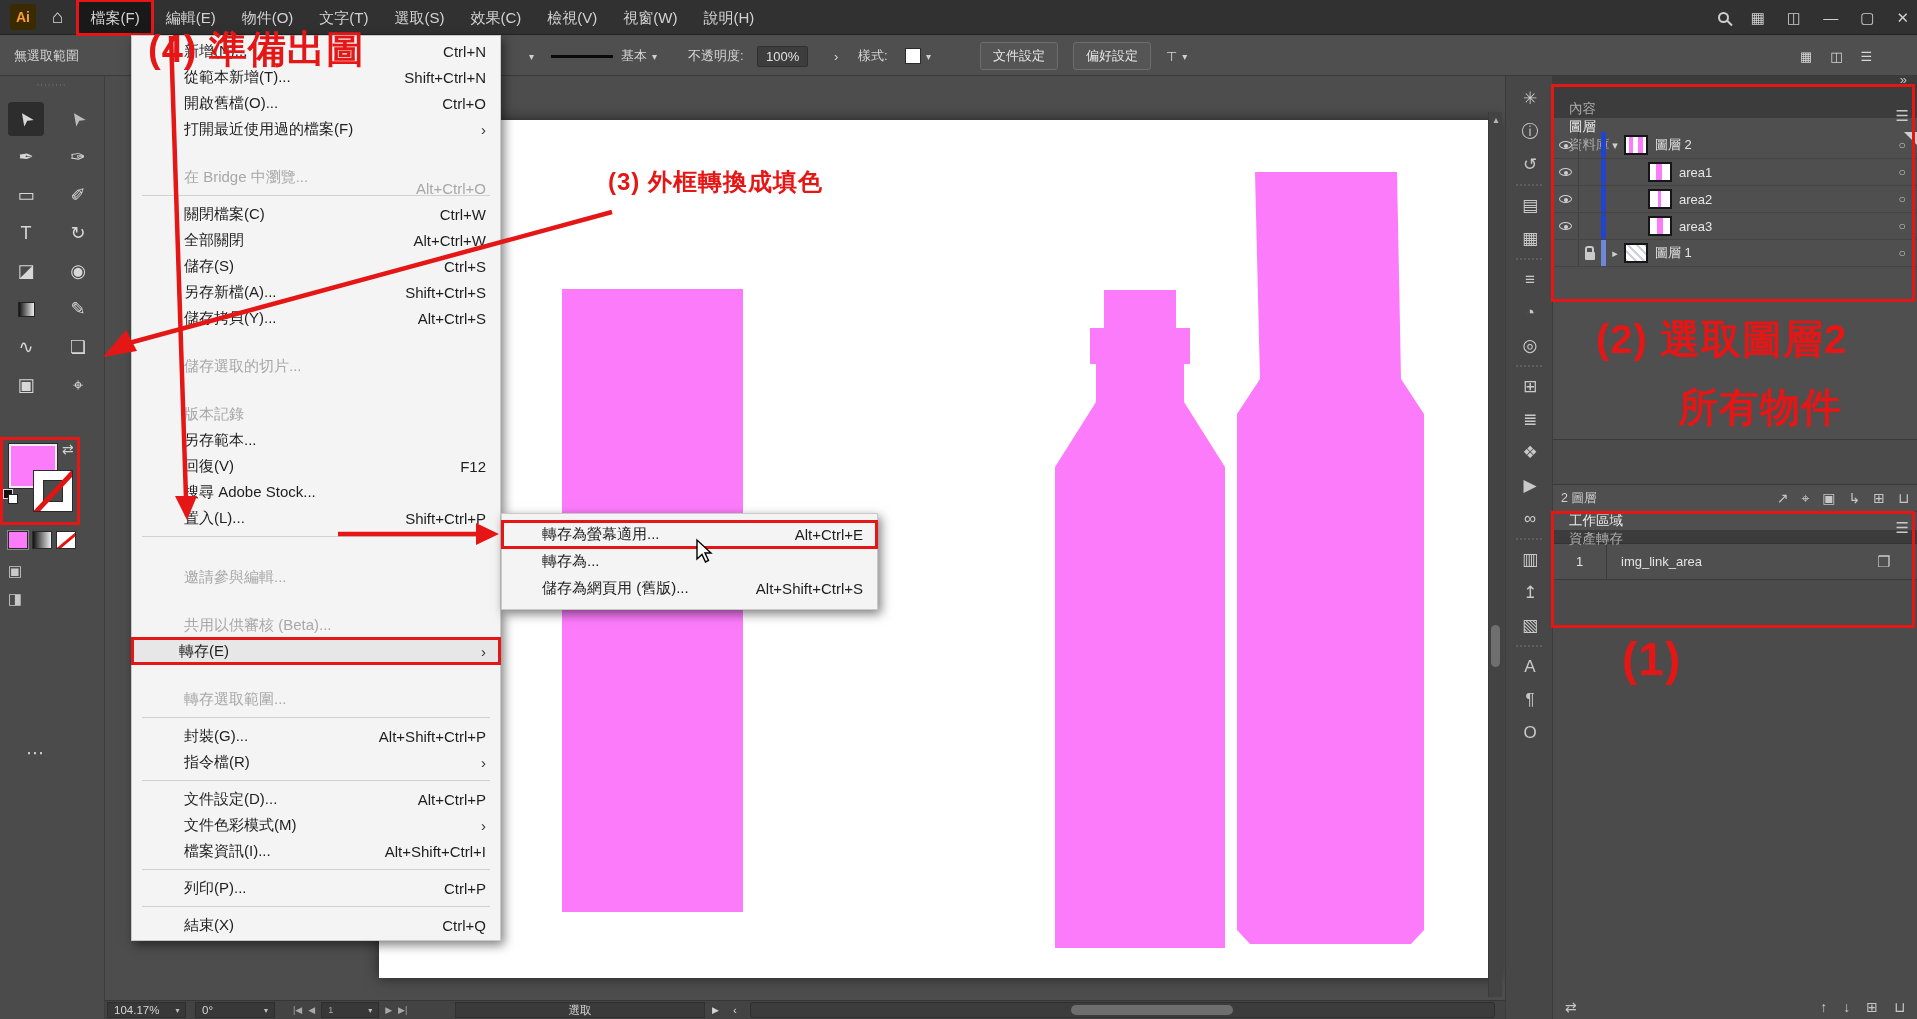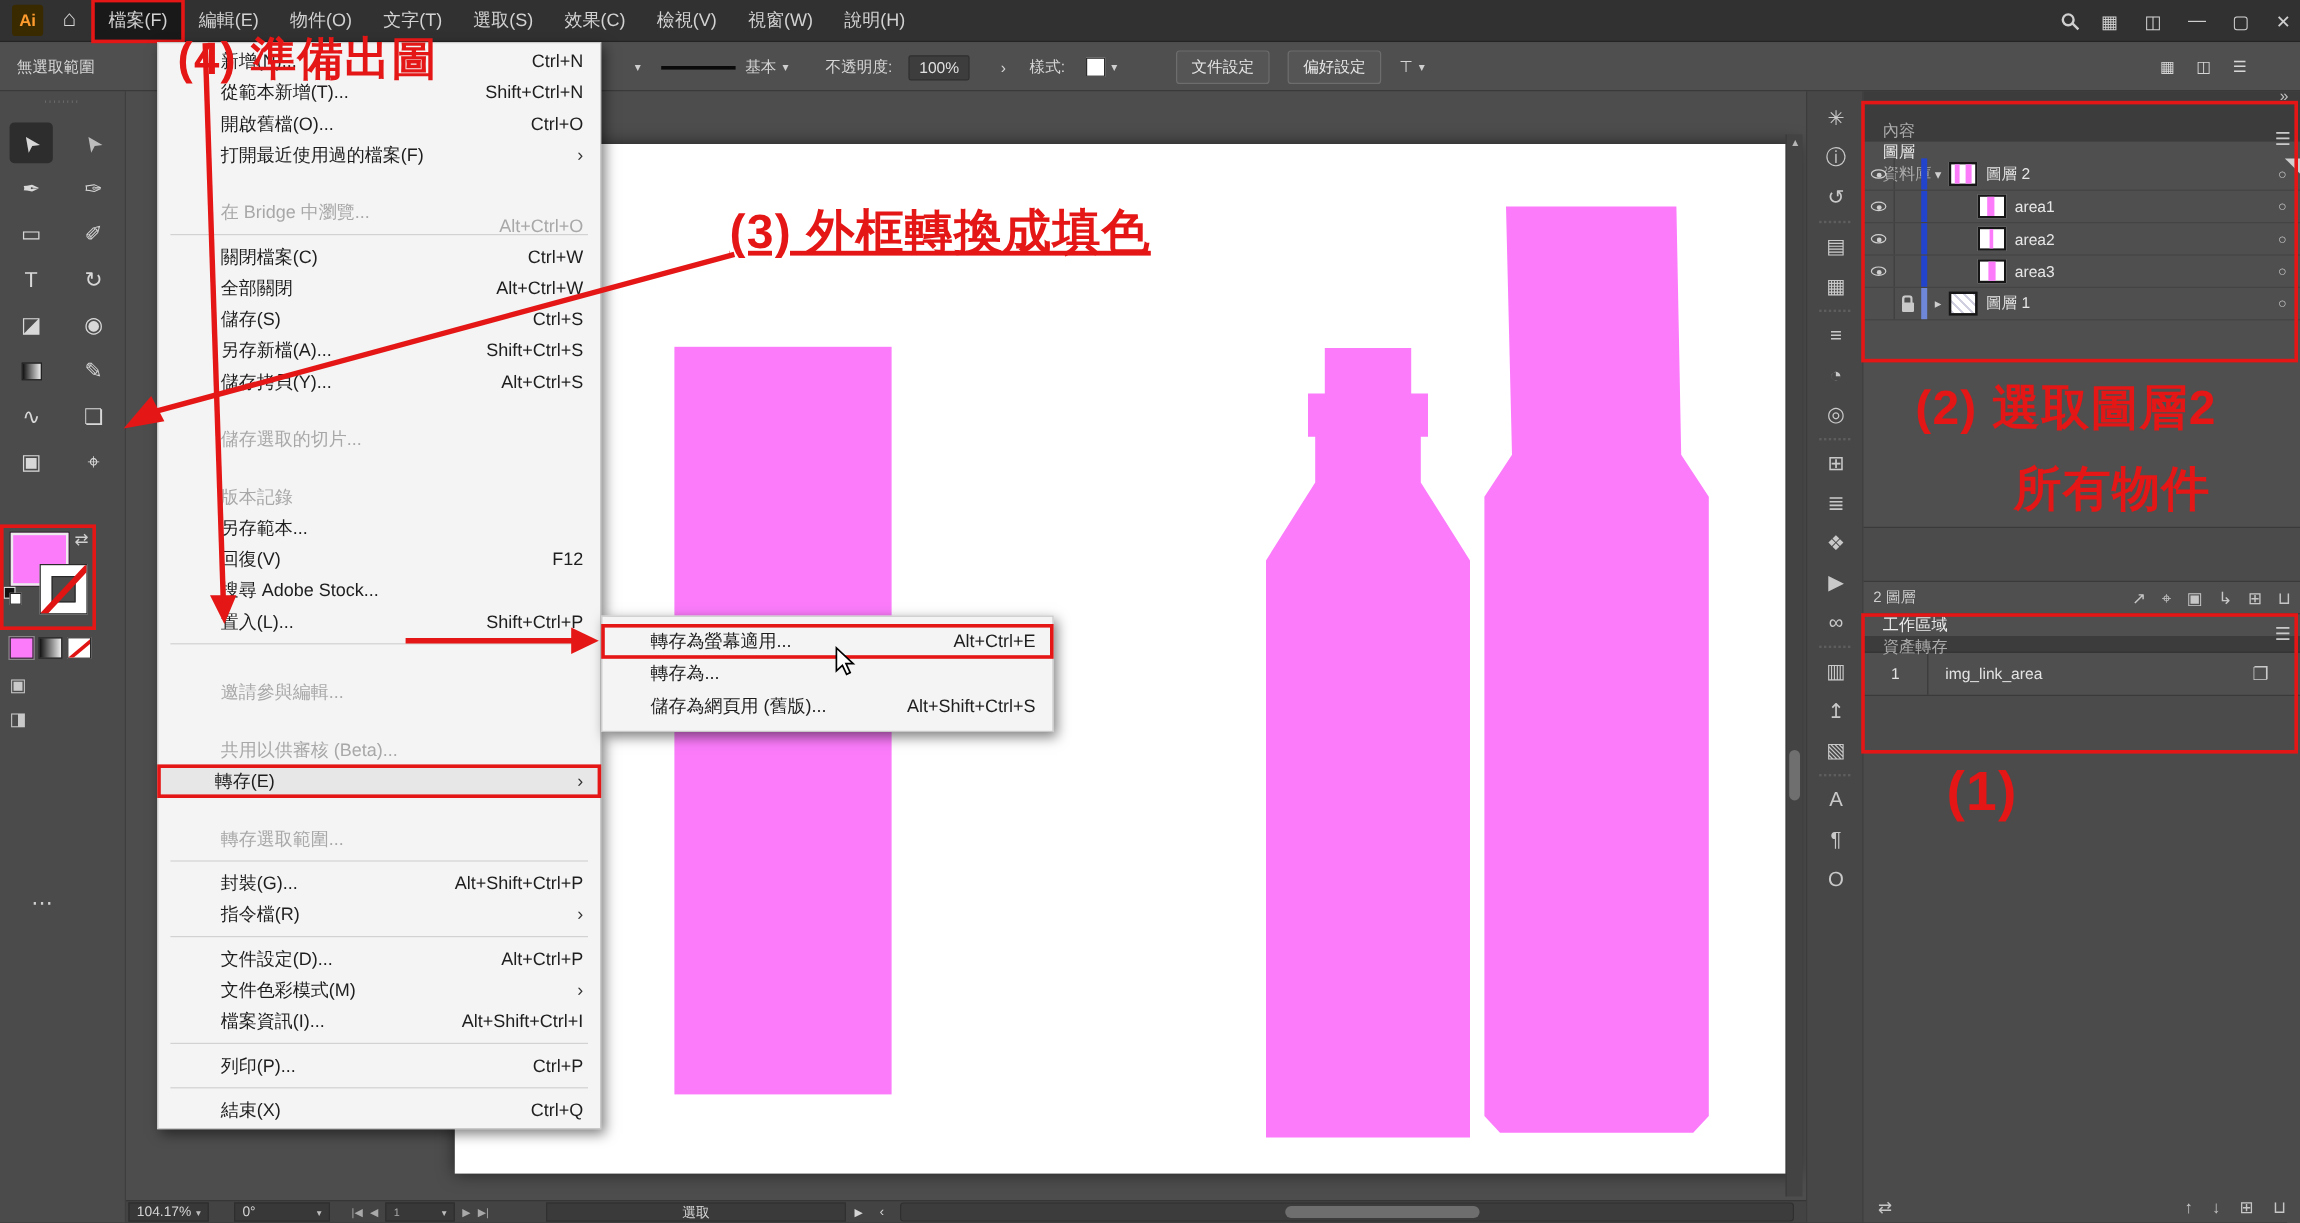--- a/index.html
+++ b/index.html
@@ -95,21 +95,21 @@
   .arow{height:36px;background:#4f4f4f;border-bottom:1px solid #3a3a3a;display:flex;align-items:center;color:#e3e3e3;font-size:13px;}
   .arow .num{width:54px;text-align:center;border-right:1px solid #3a3a3a;height:100%;display:flex;align-items:center;justify-content:center;}
   .arow .nm{padding-left:14px;flex:1;}
   .arow .pic{width:40px;color:#c9c9c9;font-size:15px;}
   .dock-bottom{position:absolute;left:0;bottom:4px;width:100%;display:flex;align-items:center;padding:0 12px;color:#c6c6c6;font-size:14px;}
   .db-right{margin-left:auto;display:flex;gap:16px;}
 
   
   .statusbar{position:absolute;left:105px;top:1000px;width:1400px;height:19px;background:#434343;border-top:1px solid #363636;color:#d5d5d5;font-size:11.5px;z-index:7;}
   .sb{position:absolute;top:1px;height:16px;display:flex;align-items:center;}
-  .sb-field{background:#383838;border:1px solid #2e2e2e;height:16px;display:flex;align-items:center;padding:0 6px;}
+  .sb-field{background:#383838;border:1px solid #2e2e2e;height:16px;display:flex;align-items:center;padding:0 6px;gap:12px;}
   .sb-ch{font-size:8px;margin-left:4px;color:#bdbdbd;}
   .sb-nav{color:#a9a9a9;font-size:9px;display:flex;gap:6px;align-items:center;}
   .sb-status{background:#3a3a3a;border:1px solid #303030;justify-content:center;}
   .sb-scroll{background:#3c3c3c;border:1px solid #2f2f2f;border-radius:3px;}
   .sb-thumb{position:absolute;left:320px;top:2px;width:162px;height:10px;background:#6e6e6e;border-radius:5px;}
 
   
   .menu{position:absolute;left:131px;top:35px;width:370px;background:#f4f4f4;border:1px solid #c9c9c9;box-shadow:3px 4px 10px rgba(0,0,0,.5);z-index:45;padding:2px 0;}
   .mi{height:26px;display:flex;align-items:center;font-size:15px;color:#1e1e1e;padding:0 14px 0 52px;position:relative;}
   .mi .lab{flex:1;white-space:nowrap;}
@@ -590,18 +590,18 @@
   <svg id="anno-svg" width="1917" height="1019">
     <line x1="171" y1="36" x2="186" y2="498" stroke="#e51616" stroke-width="4.5"></line>
     <polygon points="175,496 197,496 187,520" fill="#e51616"></polygon>
     <line x1="612" y1="212" x2="118" y2="346" stroke="#e51616" stroke-width="4.5"></line>
     <polygon points="126,330 137,351 103,357" fill="#e51616"></polygon>
     <line x1="338" y1="534" x2="480" y2="534" stroke="#e51616" stroke-width="4.5"></line>
     <polygon points="476,523 476,545 499,534" fill="#e51616"></polygon>
   </svg>
 
   <div class="red-note" style="left: 148px; top: 24px; font-size: 38px; color: rgb(229, 22, 22);">(4) 準備出圖</div>
-  <div class="red-note" style="left: 608px; top: 166px; font-size: 40px; color: rgb(229, 22, 22); text-decoration: underline;">(3) 外框轉換成填色</div>
+  <div class="red-note" style="left: 608px; top: 166px; font-size: 24px; color: rgb(229, 22, 22);">(3) 外框轉換成填色</div>
   <div class="red-note" style="left: 1596px; top: 312px; font-size: 40px; color: rgb(229, 22, 22);">(2) 選取圖層2</div>
   <div class="red-note" style="left: 1678px; top: 380px; font-size: 40px; color: rgb(229, 22, 22);">所有物件</div>
   <div class="red-note" style="left: 1622px; top: 632px; font-size: 46px; color: rgb(229, 22, 22);">(1)</div>
 
 </div>
 
 </body></html>

